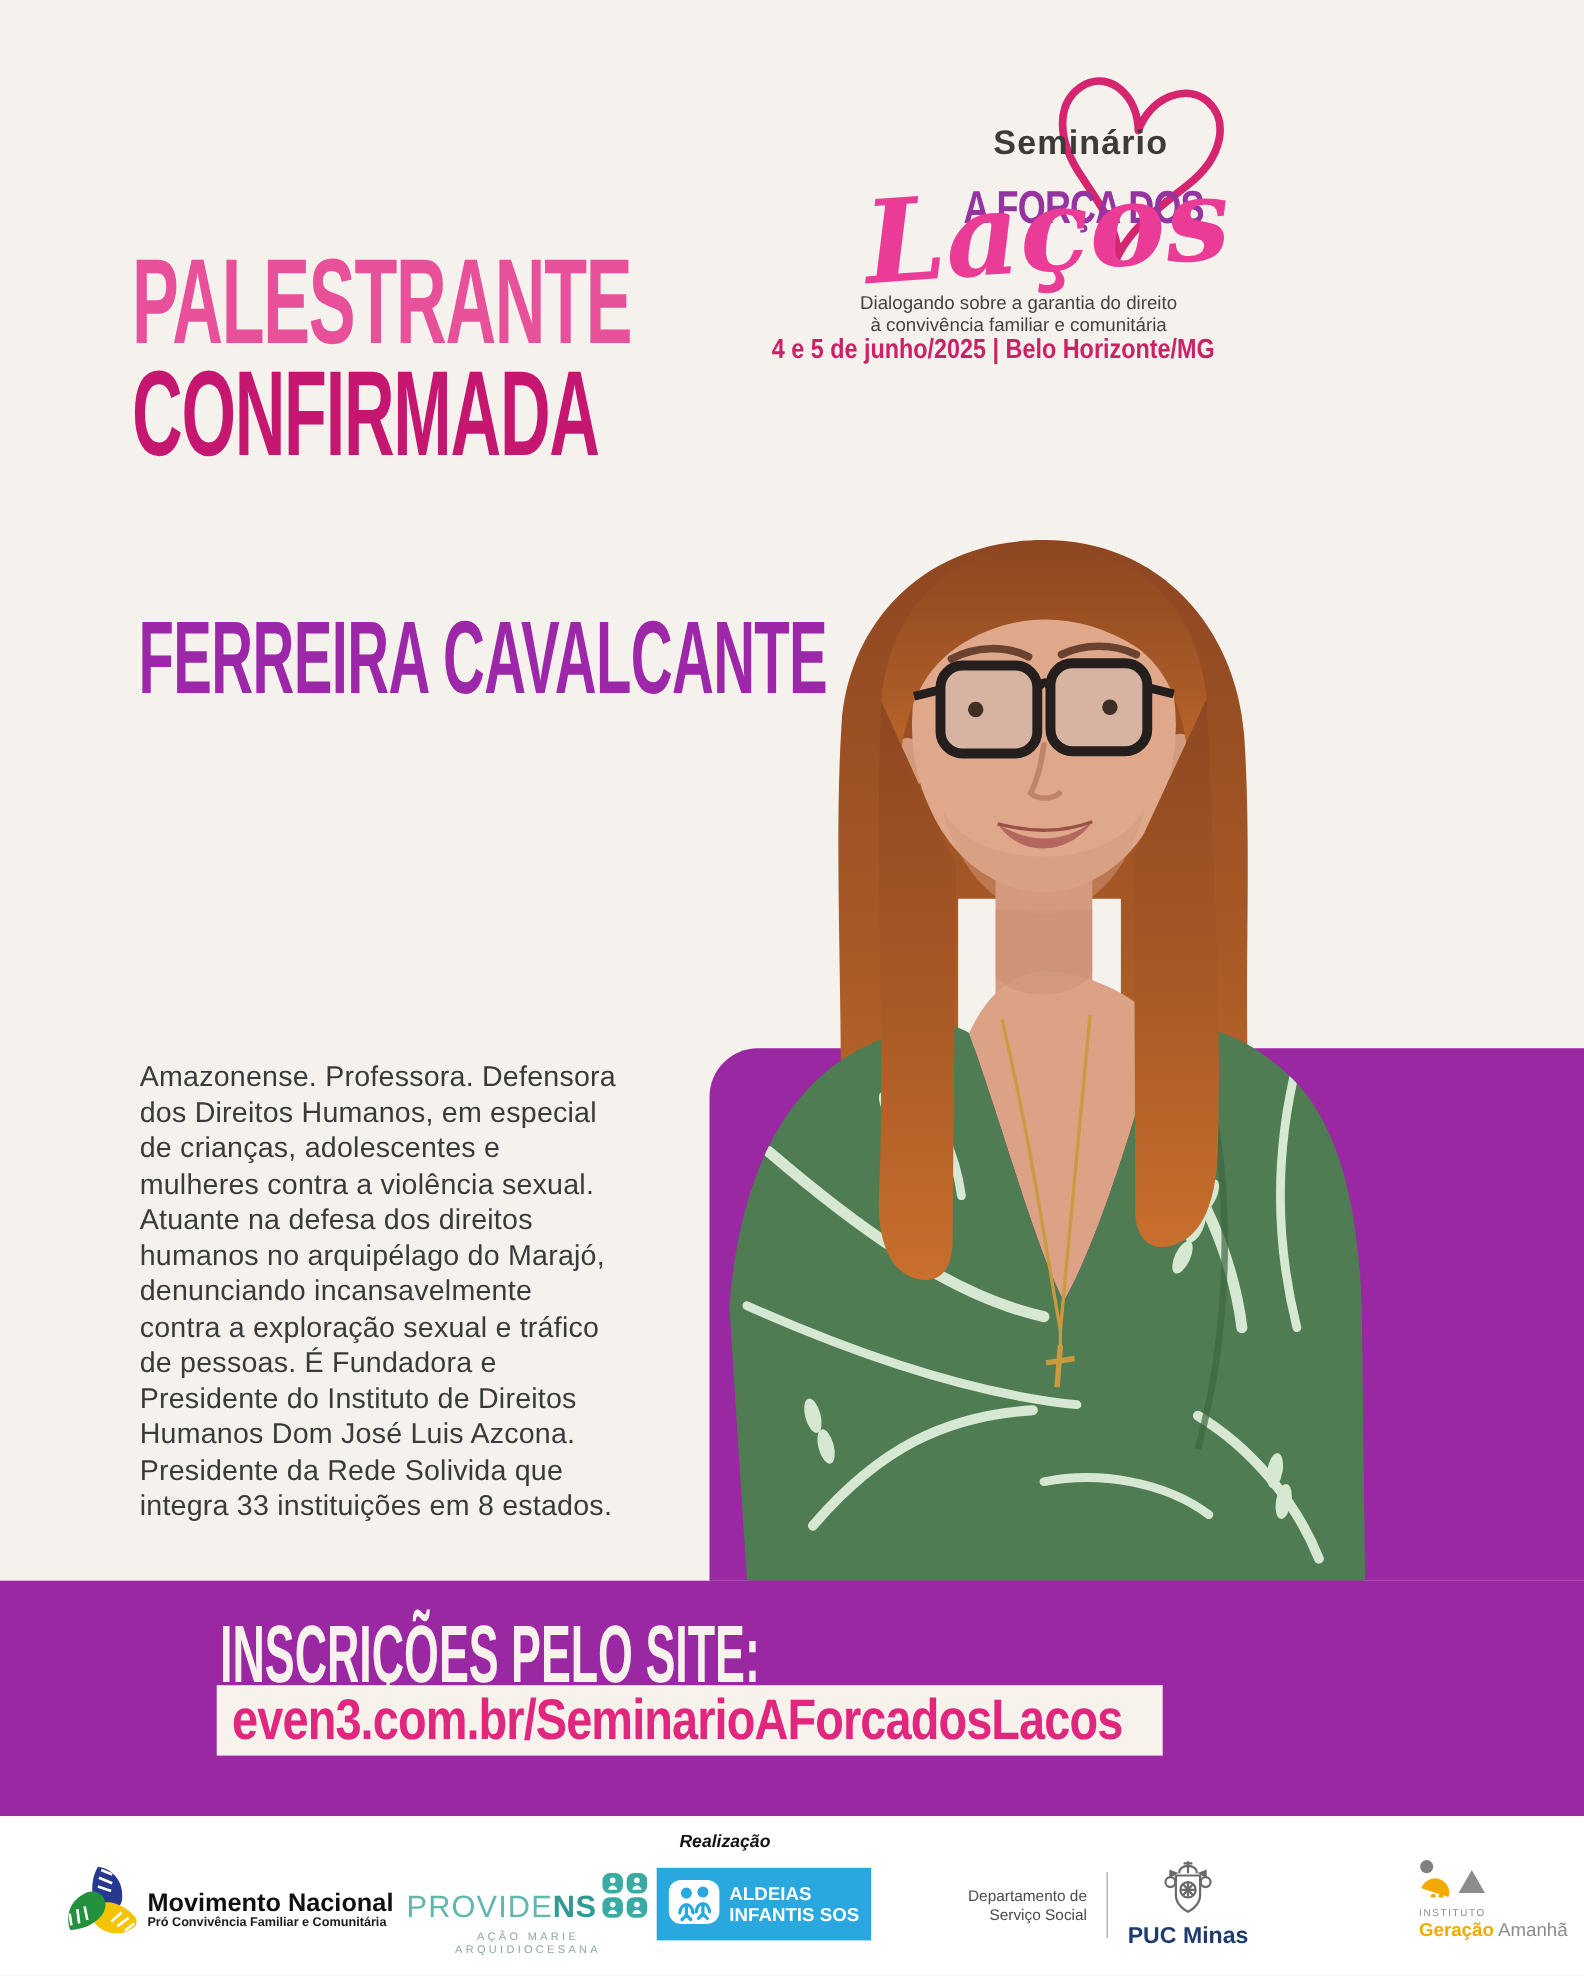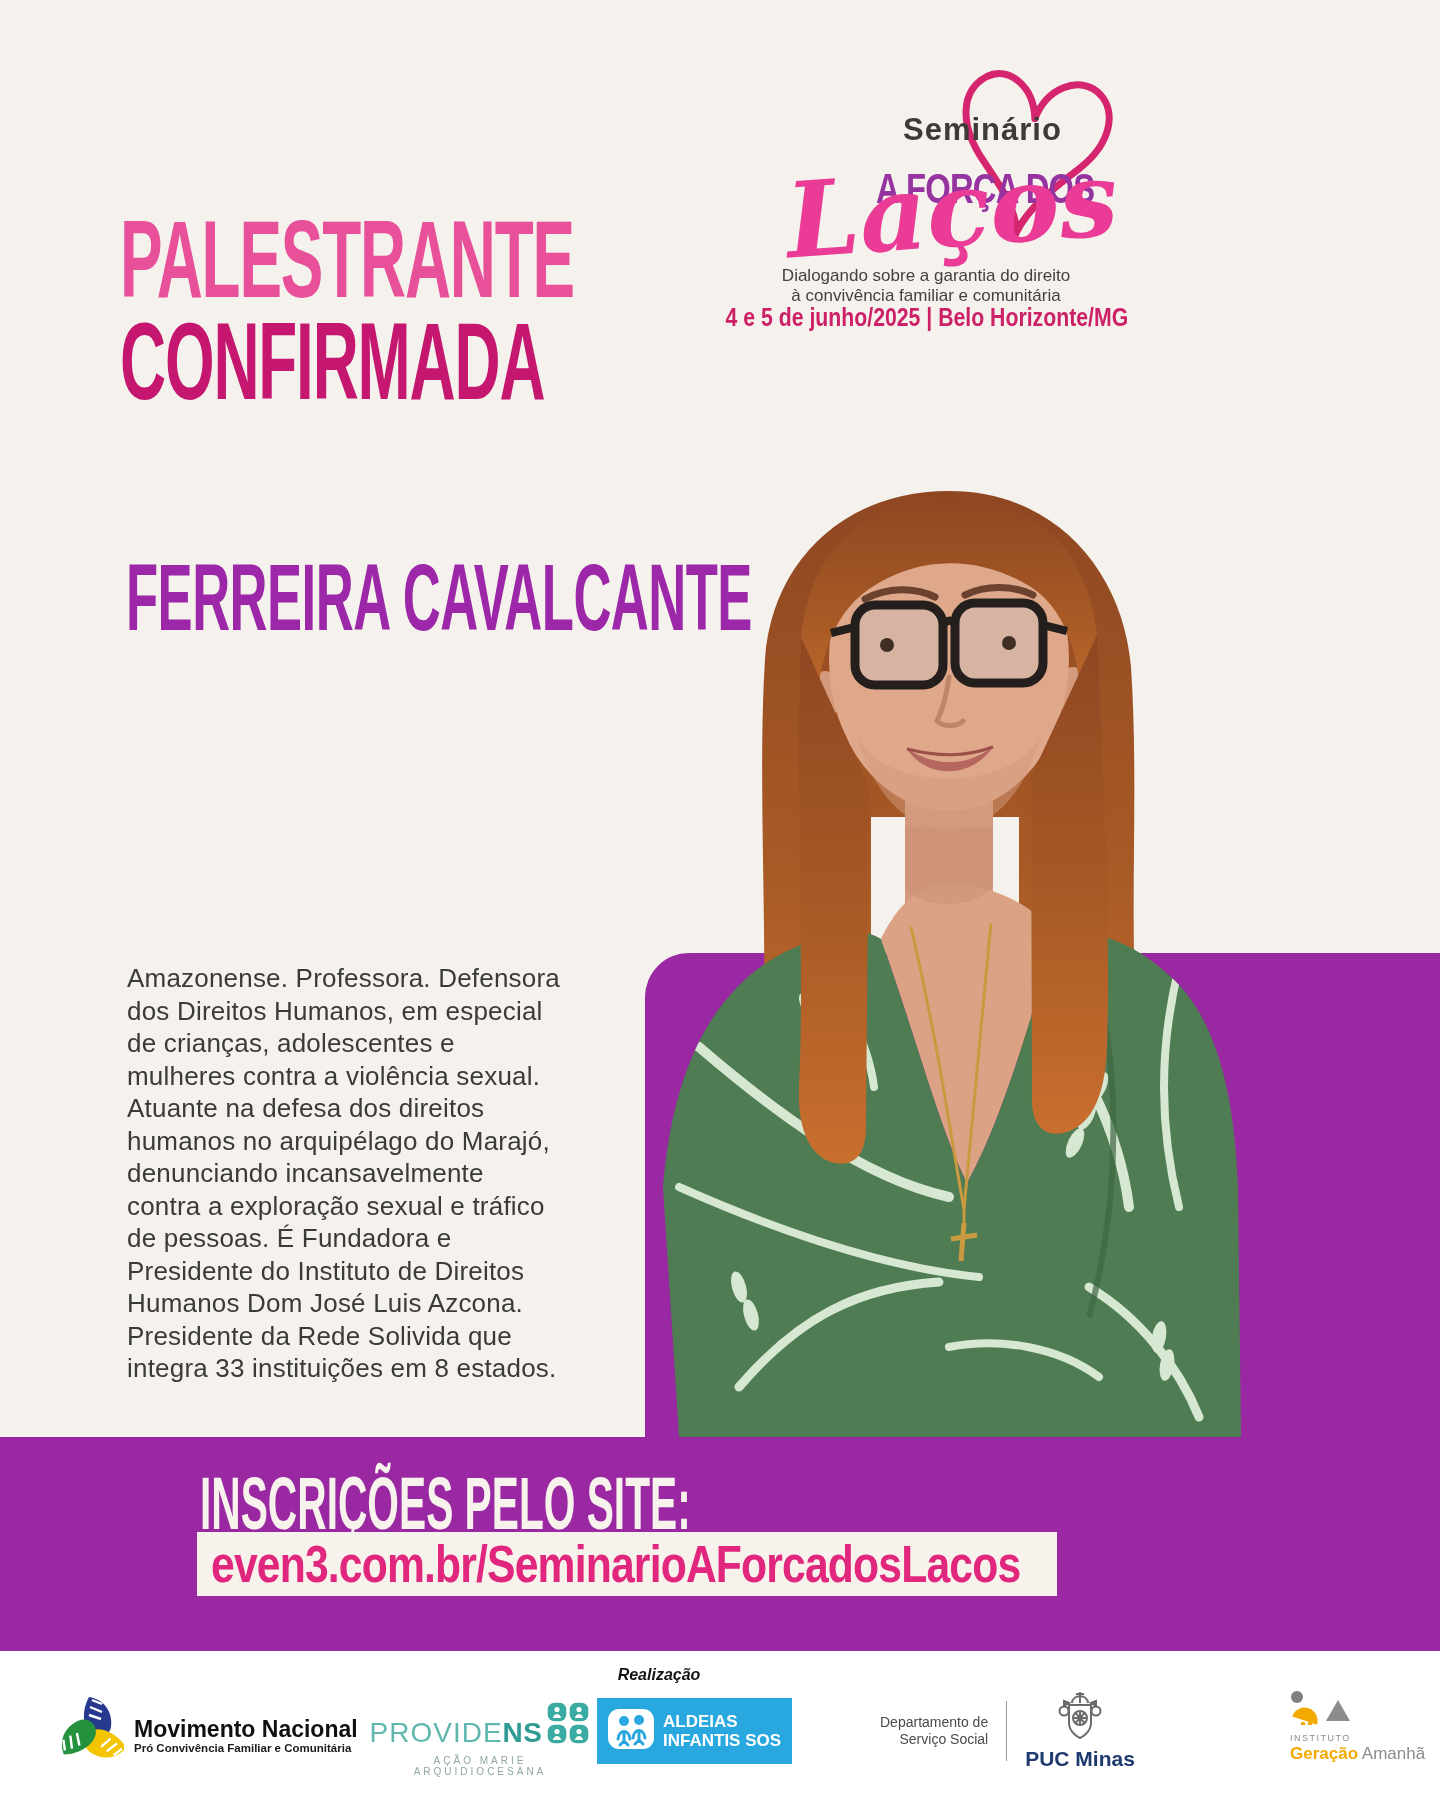--- a/index.html
+++ b/index.html
@@ -18,25 +18,25 @@
   .heart-wrap { left:938px; top:56px; width:180px; height:212px; }
   .logo-line1 { left:876px; top:165px; font-size:42px; font-weight:800; color:#9533A0; }
   .logo-line1 .condense { transform:scaleX(0.78); letter-spacing:-1px; }
   .logo-script {
     left:786px; top:148px; font-family:"DejaVu Serif", serif;
     font-style:italic; font-weight:700; font-size:104px; color:#EA3B97;
     transform:rotate(-4deg);
   }
   .tagline { left:752px; top:266px; width:348px; text-align:center;
     font-size:17px; line-height:20px; color:#453F3F; }
-  .date-line { left:690px; top:303px; width:470px; text-align:center; }
+  .date-line { left:666px; top:303px; width:470px; text-align:center; }
   .date-line .condense { transform:scaleX(0.85); transform-origin:center; font-size:25px; font-weight:800; color:#CC2067; }
 
   
-  .headline { left:120px; top:208px; line-height:102px; }
+  .headline { left:120px; top:224px; line-height:102px; }
   .headline .line { height:102px; }
   .headline .condense { font-size:110px; font-weight:800; transform:scaleX(0.58); letter-spacing:-2px; }
   .hl1 { color:#E8509A; }
   .hl2 { color:#C51770; }
 
   
   .speaker-name { left:126px; top:560px; line-height:75px; }
   .speaker-name .condense { font-size:94px; font-weight:800; transform:scaleX(0.56); letter-spacing:-1px; color:#9C27A8; }
 
   

